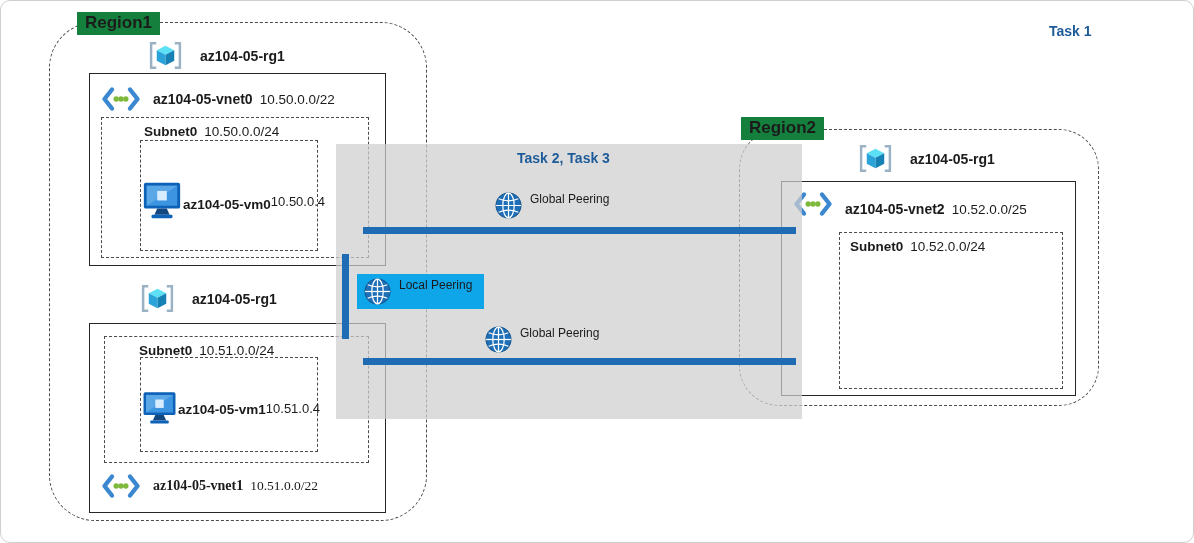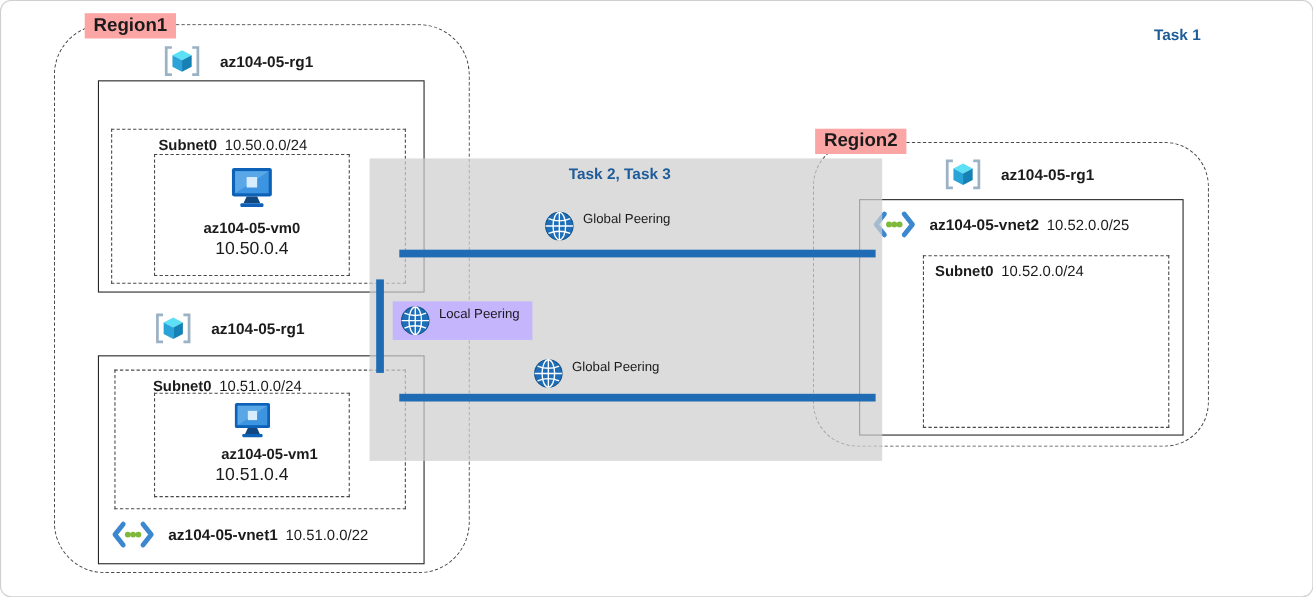--- a/index.html
+++ b/index.html
@@ -7,47 +7,47 @@
   .canvas {
     position:relative; width:1194px; height:543px; background:#fff;
     border:1px solid #cfcfcf; border-radius:10px; overflow:hidden;
     font-size:13.5px;
   }
   .abs { position:absolute; }
 
   
   .region { border:1.6px dashed #4a4a4a; border-radius:46px; }
   .region-label {
-    font-size:17px; font-weight:bold; background:#fca5a5; padding:2px 8px; line-height:1.1;
+    font-size:17px; font-weight:bold; background:#15803d; padding:2px 8px; line-height:1.1;
   }
 
   
   .solid-box { border:1.3px solid #262626; background:#fff; }
   .dashed-box { border:1.3px dashed #4a4a4a; }
 
   
   .hdr-row { display:flex; align-items:center; gap:16px; }
   .net-row { display:flex; align-items:center; }
   .net-row .icon { margin-right:12px; }
   .name-b { font-weight:bold; font-size:14px; white-space:nowrap; }
   .cidr { font-size:13.5px; margin-left:7px; white-space:nowrap; }
 
   .subnet-hdr { display:flex; align-items:center; margin-top:6px; }
   .subnet-hdr .name-b { font-size:13.5px; }
 
-  .vm-box { display:flex; flex-direction:column; align-items:center; padding-top:8px; }
+  .vm-box { display:flex; flex-direction:row; align-items:center; padding-top:8px; }
   .vm-name { font-weight:bold; font-size:13.5px; margin-top:9px; white-space:nowrap; }
-  .vm-ip { font-size:16px; margin-top:3px; white-space:nowrap; }
+  .vm-ip { font-size:13px; margin-top:3px; white-space:nowrap; }
 
   
   .overlay { background:rgba(206,206,206,0.72); }
   .task-label { font-weight:bold; font-size:14px; color:var(--task-text,#1e5c99); white-space:nowrap; }
   .pline { background:var(--peering-line,#1f6cb4); }
   .peer-label { display:flex; align-items:flex-start; gap:8px; font-weight:normal; font-size:12px; white-space:nowrap; }
-  .peer-label.white-bg { background:#c4b5fd; padding:4px 12px 4px 7px; }
+  .peer-label.white-bg { background:#0ea5e9; padding:4px 12px 4px 7px; }
 
   svg { display:block; }
 </style>
 </head>
 <body>
 
 <div class="canvas">
 
   <div class="abs region" style="left:48px; top:21px; width:378px; height:499px;"></div>
 
@@ -61,20 +61,33 @@
         <polygon points="18,5.5 26.5,9.9 18,14.3 9.5,9.9" fill="#5ce0f5"></polygon>
         <polygon points="9.5,9.9 18,14.3 18,24.5 9.5,20.1" fill="#2aa3d8"></polygon>
         <polygon points="26.5,9.9 18,14.3 18,24.5 26.5,20.1" fill="#1581b5"></polygon>
       </svg>
     </span>
     <span class="name-b">az104-05-rg1</span>
   </div>
 
   <div class="abs solid-box" style="left:88px; top:72px; width:297px; height:193px;"></div>
 
+  <div class="abs net-row" style="left:100px; top:85px;">
+    <span class="icon">
+      <svg viewBox="0 0 40 26" width="40" height="26">
+        <polyline points="11,3.5 3.5,13 11,22.5" fill="none" stroke="#3b87d0" stroke-width="4.4" stroke-linecap="round" stroke-linejoin="round"></polyline>
+        <polyline points="29,3.5 36.5,13 29,22.5" fill="none" stroke="#3b87d0" stroke-width="4.4" stroke-linecap="round" stroke-linejoin="round"></polyline>
+        <circle cx="15.2" cy="13" r="2.7" fill="#7fb93c"></circle>
+        <circle cx="20" cy="13" r="2.7" fill="#7fb93c"></circle>
+        <circle cx="24.8" cy="13" r="2.7" fill="#7fb93c"></circle>
+      </svg>
+    </span>
+    <span class="name-b">az104-05-vnet0</span>
+    <span class="cidr">10.50.0.0/22</span>
+  </div>
 
   <div class="abs dashed-box" style="left:100px; top:116px; width:268px; height:141px;">
     <div class="subnet-hdr" style="padding-left:42px;">
       <span class="name-b">Subnet0</span>
       <span class="cidr">10.50.0.0/24</span>
     </div>
   </div>
 
   <div class="abs dashed-box vm-box" style="left:139px; top:139px; width:178px; height:111px;">
     <span class="icon">
@@ -117,25 +130,25 @@
     <span class="icon">
       <svg viewBox="0 0 44 44" width="37" height="37">
         <rect x="3" y="4" width="38" height="27" rx="2" fill="#0d62b8"></rect>
         <rect x="6" y="7" width="32" height="21" fill="#3d94e0"></rect>
         <polygon points="6,7 38,7 6,28" fill="#5aa7e8"></polygon>
         <rect x="17" y="12.5" width="10" height="10" fill="#d7ecff"></rect>
         <polygon points="17,31 27,31 30,37.5 14,37.5" fill="#12477f"></polygon>
         <rect x="11" y="37.5" width="22" height="3.5" rx="1.2" fill="#0d62b8"></rect>
       </svg>
     </span>
-    <span class="vm-name" style="margin-top:5px;margin-left:32px;">az104-05-vm1</span>
+    <span class="vm-name" style="margin-top:5px;">az104-05-vm1</span>
     <span class="vm-ip">10.51.0.4</span>
   </div>
 
-  <div class="abs net-row" style="left:100px; top:472px;">
+  <div class="abs net-row" style="left:100px; top:472px;font-family:Liberation Serif, serif;">
     <span class="icon">
       <svg viewBox="0 0 40 26" width="40" height="26">
         <polyline points="11,3.5 3.5,13 11,22.5" fill="none" stroke="#3b87d0" stroke-width="4.4" stroke-linecap="round" stroke-linejoin="round"></polyline>
         <polyline points="29,3.5 36.5,13 29,22.5" fill="none" stroke="#3b87d0" stroke-width="4.4" stroke-linecap="round" stroke-linejoin="round"></polyline>
         <circle cx="15.2" cy="13" r="2.7" fill="#7fb93c"></circle>
         <circle cx="20" cy="13" r="2.7" fill="#7fb93c"></circle>
         <circle cx="24.8" cy="13" r="2.7" fill="#7fb93c"></circle>
       </svg>
     </span>
     <span class="name-b">az104-05-vnet1</span>
@@ -150,21 +163,21 @@
         <polygon points="18,5.5 26.5,9.9 18,14.3 9.5,9.9" fill="#5ce0f5"></polygon>
         <polygon points="9.5,9.9 18,14.3 18,24.5 9.5,20.1" fill="#2aa3d8"></polygon>
         <polygon points="26.5,9.9 18,14.3 18,24.5 26.5,20.1" fill="#1581b5"></polygon>
       </svg>
     </span>
     <span class="name-b">az104-05-rg1</span>
   </div>
 
   <div class="abs solid-box" style="left:780px; top:180px; width:295px; height:215px;"></div>
 
-  <div class="abs net-row" style="left:792px; top:190px;">
+  <div class="abs net-row" style="left:792px; top:190px;align-items:flex-end;">
     <span class="icon">
       <svg viewBox="0 0 40 26" width="40" height="26">
         <polyline points="11,3.5 3.5,13 11,22.5" fill="none" stroke="#3b87d0" stroke-width="4.4" stroke-linecap="round" stroke-linejoin="round"></polyline>
         <polyline points="29,3.5 36.5,13 29,22.5" fill="none" stroke="#3b87d0" stroke-width="4.4" stroke-linecap="round" stroke-linejoin="round"></polyline>
         <circle cx="15.2" cy="13" r="2.7" fill="#7fb93c"></circle>
         <circle cx="20" cy="13" r="2.7" fill="#7fb93c"></circle>
         <circle cx="24.8" cy="13" r="2.7" fill="#7fb93c"></circle>
       </svg>
     </span>
     <span class="name-b">az104-05-vnet2</span>

